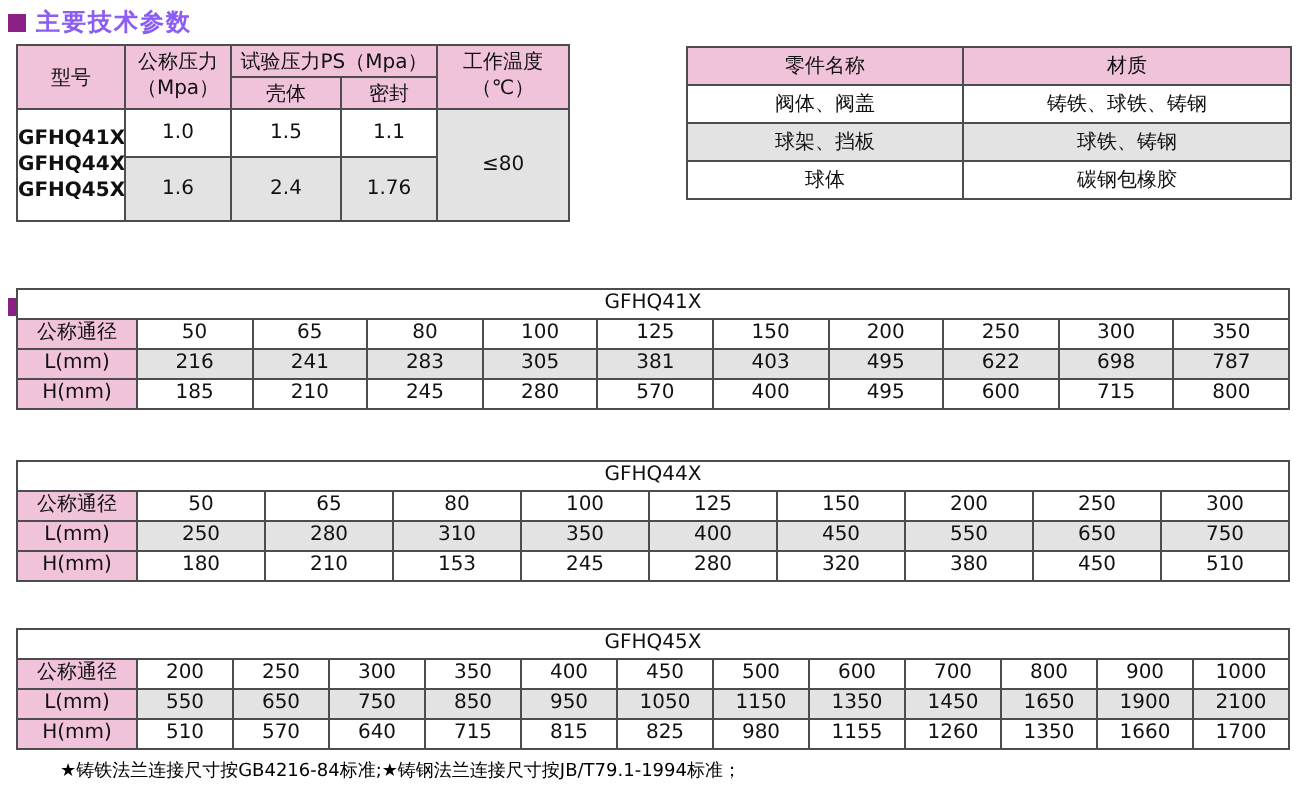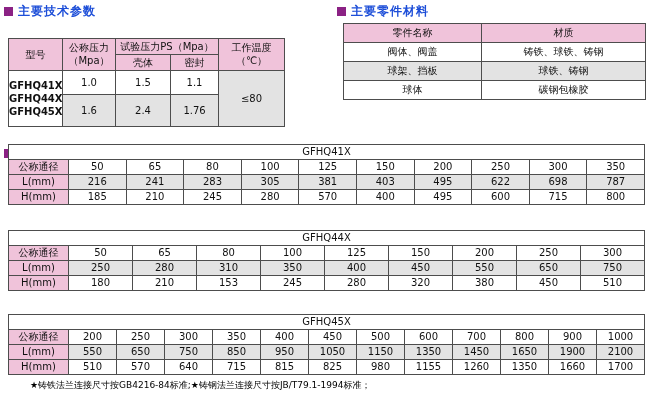--- a/index.html
+++ b/index.html
@@ -6,42 +6,42 @@
   body{
     width:650px;height:400px;background:#ffffff;
     font-family:"DejaVu Sans","Liberation Sans",sans-serif;
     color:#111;
   }
   .page{position:relative;width:650px;height:400px;overflow:hidden;}
 
   
   .sec-title{
     position:absolute;display:flex;align-items:center;
-    font-size:12px;font-weight:bold;color:#1d4ed8;letter-spacing:1px;
+    font-size:12px;font-weight:bold;color:#8b5cf6;letter-spacing:1px;
   }
   .sq{
     display:inline-block;width:9px;height:9px;background:#8b2184;
     margin-right:5px;flex:0 0 auto;
   }
 
   
   table.grid{
     border-collapse:collapse;table-layout:fixed;
     font-size:10px;color:#111;
   }
   table.grid td{
     border:1px solid #4d4d4d;text-align:center;vertical-align:middle;
     padding:0;overflow:hidden;
   }
   .pk{background:#f0c3da;}
   .gy{background:#e3e3e3;}
   .ml{white-space:pre-line;line-height:1.25;}
 
   
-  #tech-table{position:absolute;left:8px;top:22px;width:276px;margin-top:16px;}
+  #tech-table{position:absolute;left:8px;top:22px;width:276px;}
   #tech-table td{height:15px;}
   #tech-table .models{font-weight:bold;line-height:1.3;}
 
   
   #materials-table{position:absolute;left:343px;top:23px;width:302px;}
   #materials-table td{height:18px;}
 
   
   #dim-tables{position:absolute;left:8px;top:144px;width:637px;}
   #dim-tables table{width:637px;margin-bottom:25px;}
@@ -95,24 +95,20 @@
       <td class="gy" rowspan="2">≤80</td>
     </tr>
     <tr style="height:32px">
       <td class="gy">1.6</td>
       <td class="gy">2.4</td>
       <td class="gy">1.76</td>
     </tr>
   </tbody>
     </table>
 
-  <div class="sec-title" style="left:337px;top:3px;">
-    <span class="sq"></span>
-    <span>主要零件材料</span>
-  </div>
 
   <table class="grid" id="materials-table">
     <colgroup>
         <col style="width:138px">
         <col style="width:164px">
       </colgroup>
     <tbody>
         <tr>
       <td class="pk">零件名称</td>
       <td class="pk">材质</td>

